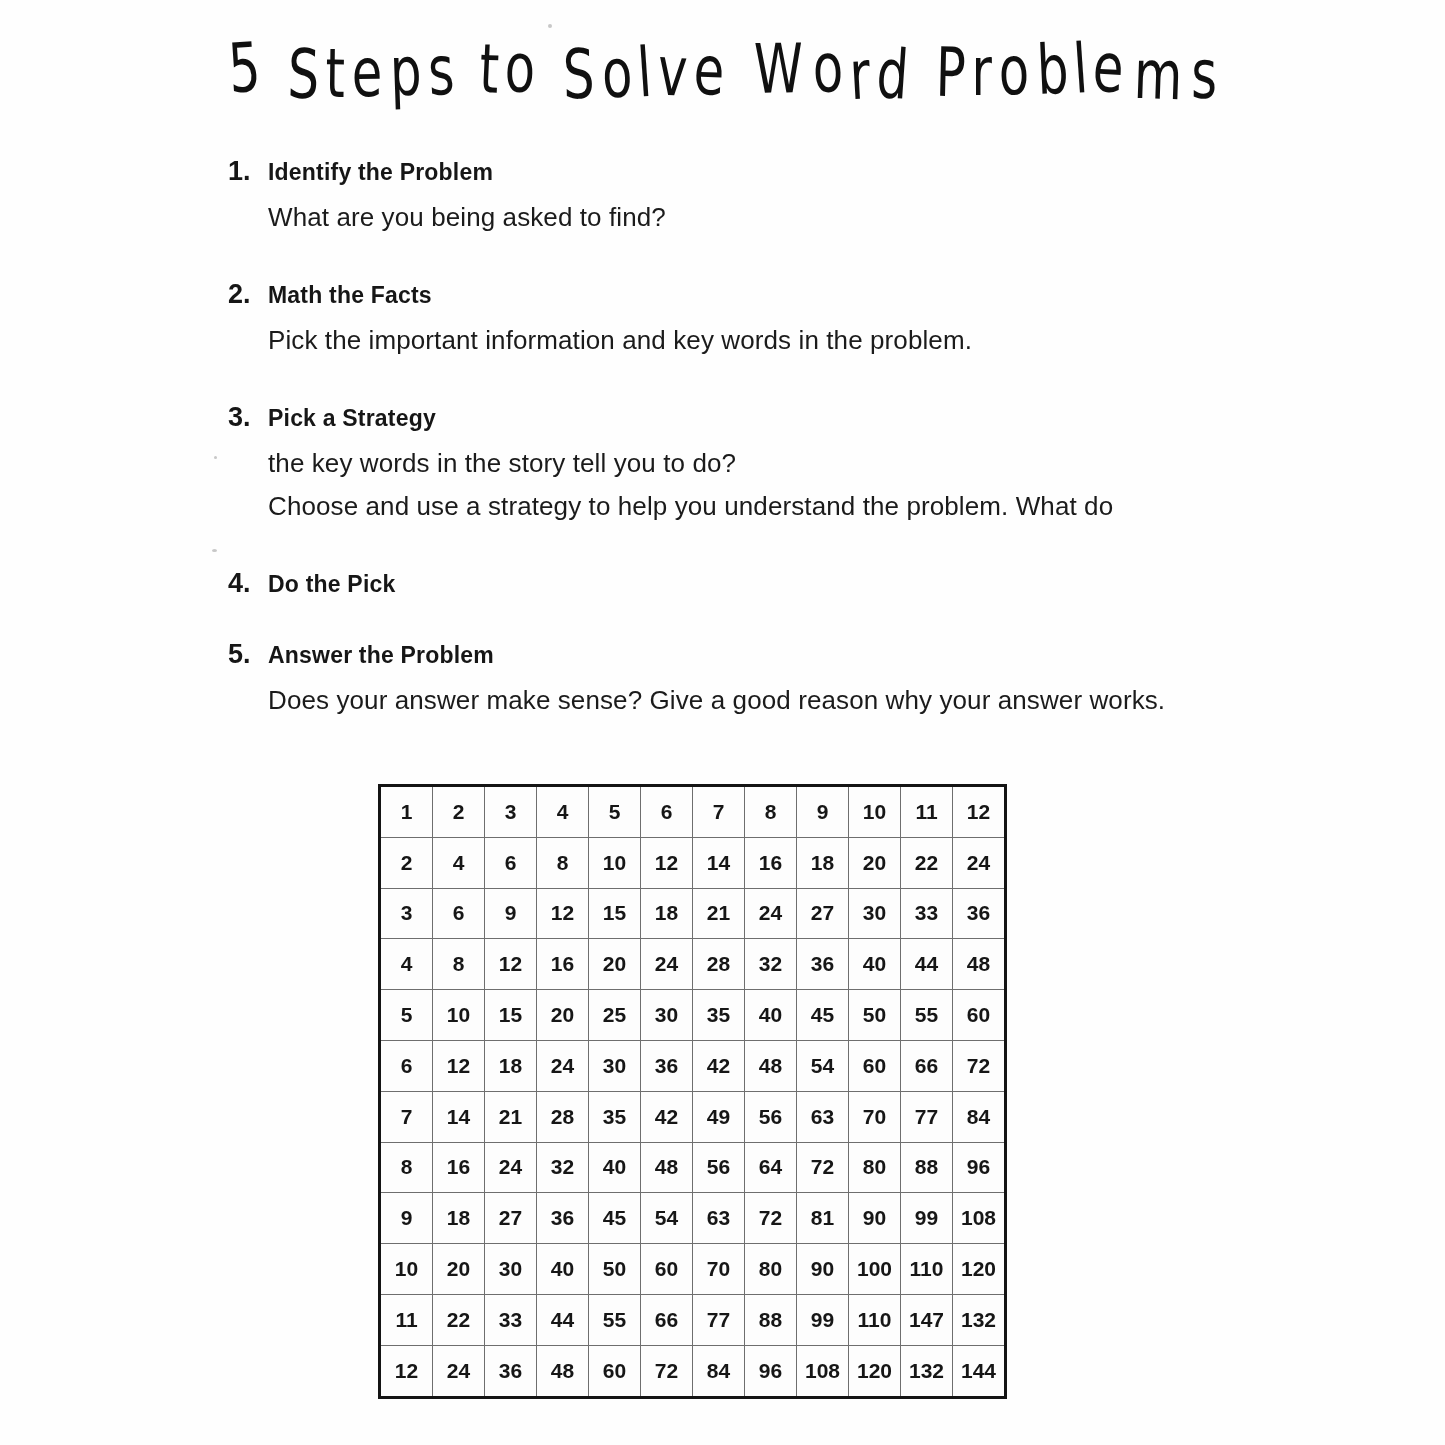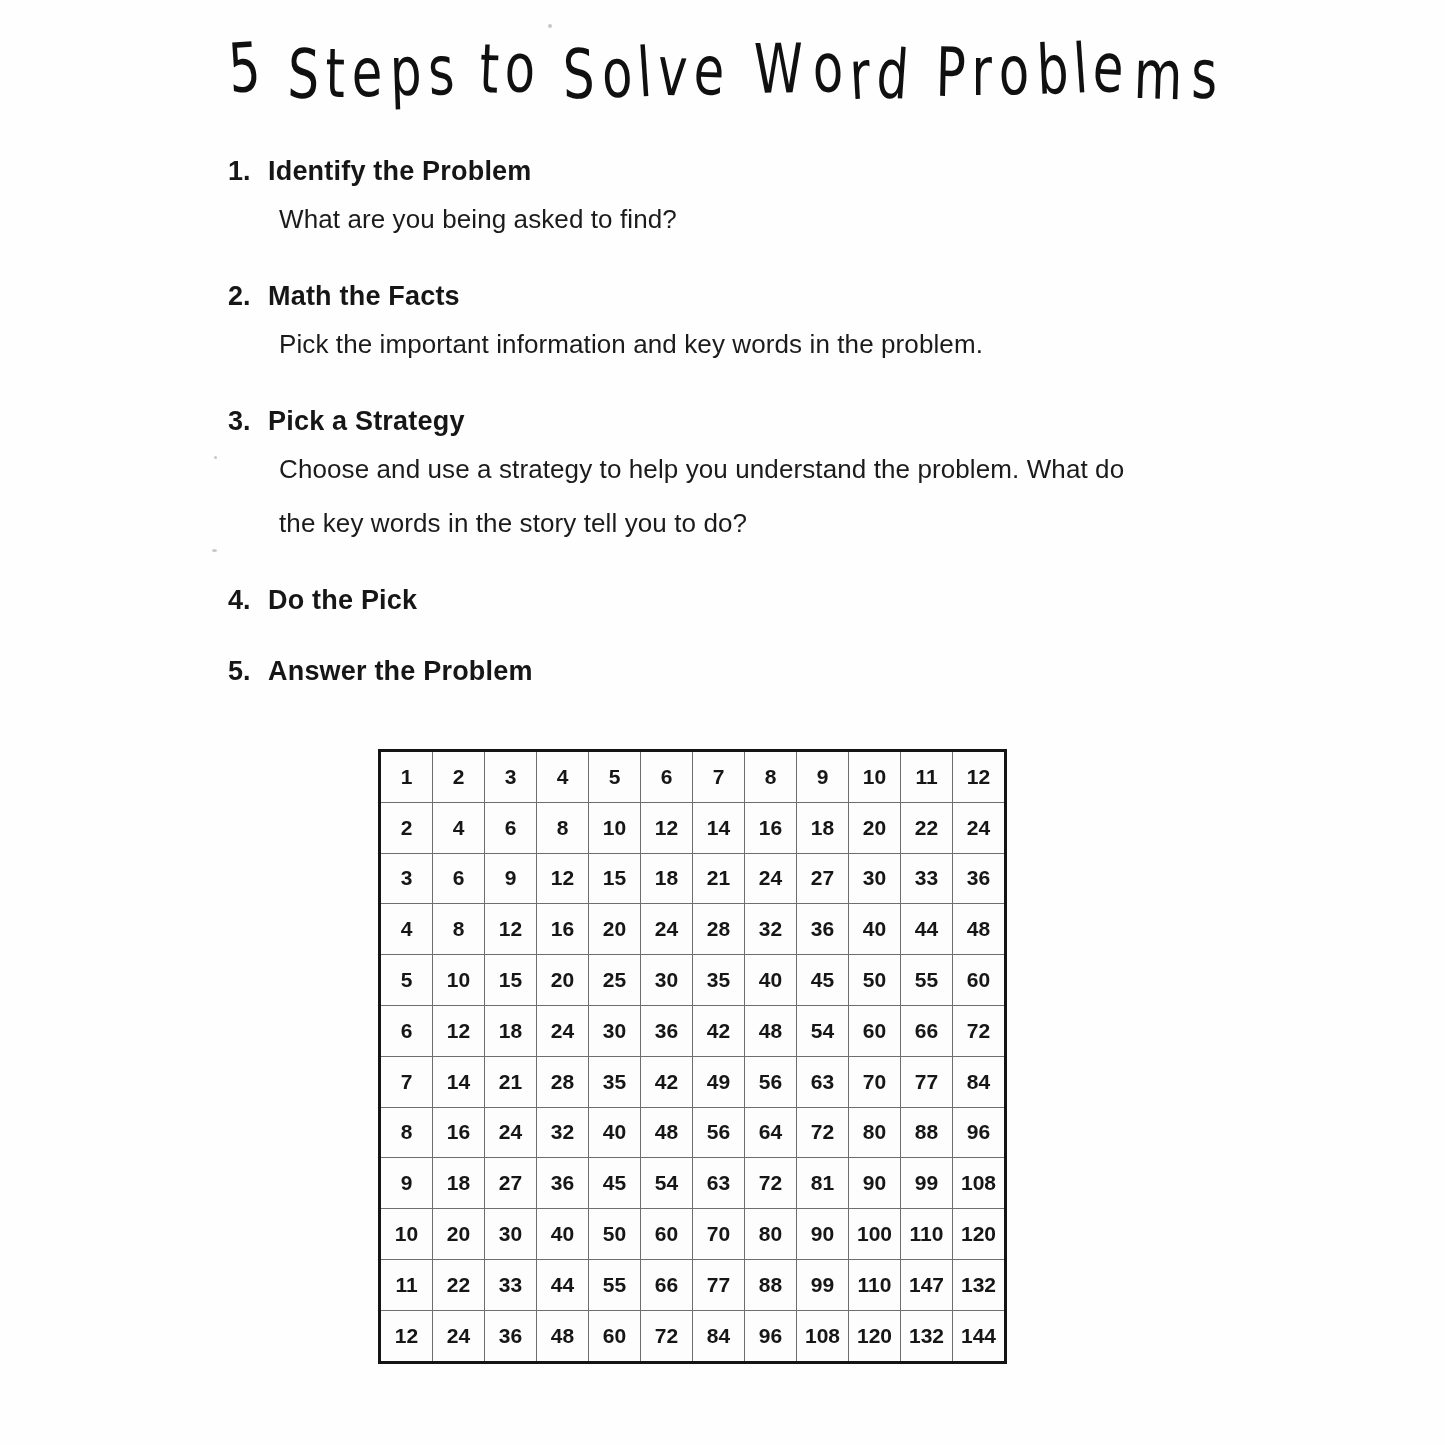--- a/index.html
+++ b/index.html
@@ -49,31 +49,31 @@
     align-items: baseline;
   }
   .step-number {
     width: 40px;
     flex: 0 0 40px;
     font-size: 27px;
     font-weight: 700;
     color: #161616;
   }
   .step-heading {
-    font-size: 27px;
+    font-size: 23px;
     font-weight: 700;
     color: #161616;
     letter-spacing: .2px;
   }
   .step-body {
     margin-left: 40px;
     margin-top: 9px;
   }
   .step-line {
-    margin: 11px;
+    margin: 0;
     font-size: 26px;
     line-height: 43px;
     color: #1b1b1b;
     letter-spacing: .1px;
   }
   .table-wrap {
     margin-left: 378px;
     margin-top: 62px;
   }
   table.mult {
@@ -127,36 +127,39 @@
         <p class="step-line">Pick the important information and key words in the problem.</p>
       </div>
     </div>
 
     <div class="step">
       <div class="step-head">
         <span class="step-number">3.</span>
         <span class="step-heading">Pick a Strategy</span>
       </div>
       <div class="step-body">
+        <p class="step-line">the key words in the story tell you to do?</p>
         <p class="step-line">Choose and use a strategy to help you understand the problem. What do</p>
-        <p class="step-line">the key words in the story tell you to do?</p>
       </div>
     </div>
 
     <div class="step">
       <div class="step-head">
         <span class="step-number">4.</span>
         <span class="step-heading">Do the Pick</span>
       </div>
     </div>
 
     <div class="step">
       <div class="step-head">
         <span class="step-number">5.</span>
         <span class="step-heading">Answer the Problem</span>
+      </div>
+      <div class="step-body">
+        <p class="step-line">Does your answer make sense? Give a good reason why your answer works.</p>
       </div>
     </div>
 
   </div>
 
   <div class="table-wrap">
     <table class="mult">
       <tbody>
           <tr>
             <td>1</td>

